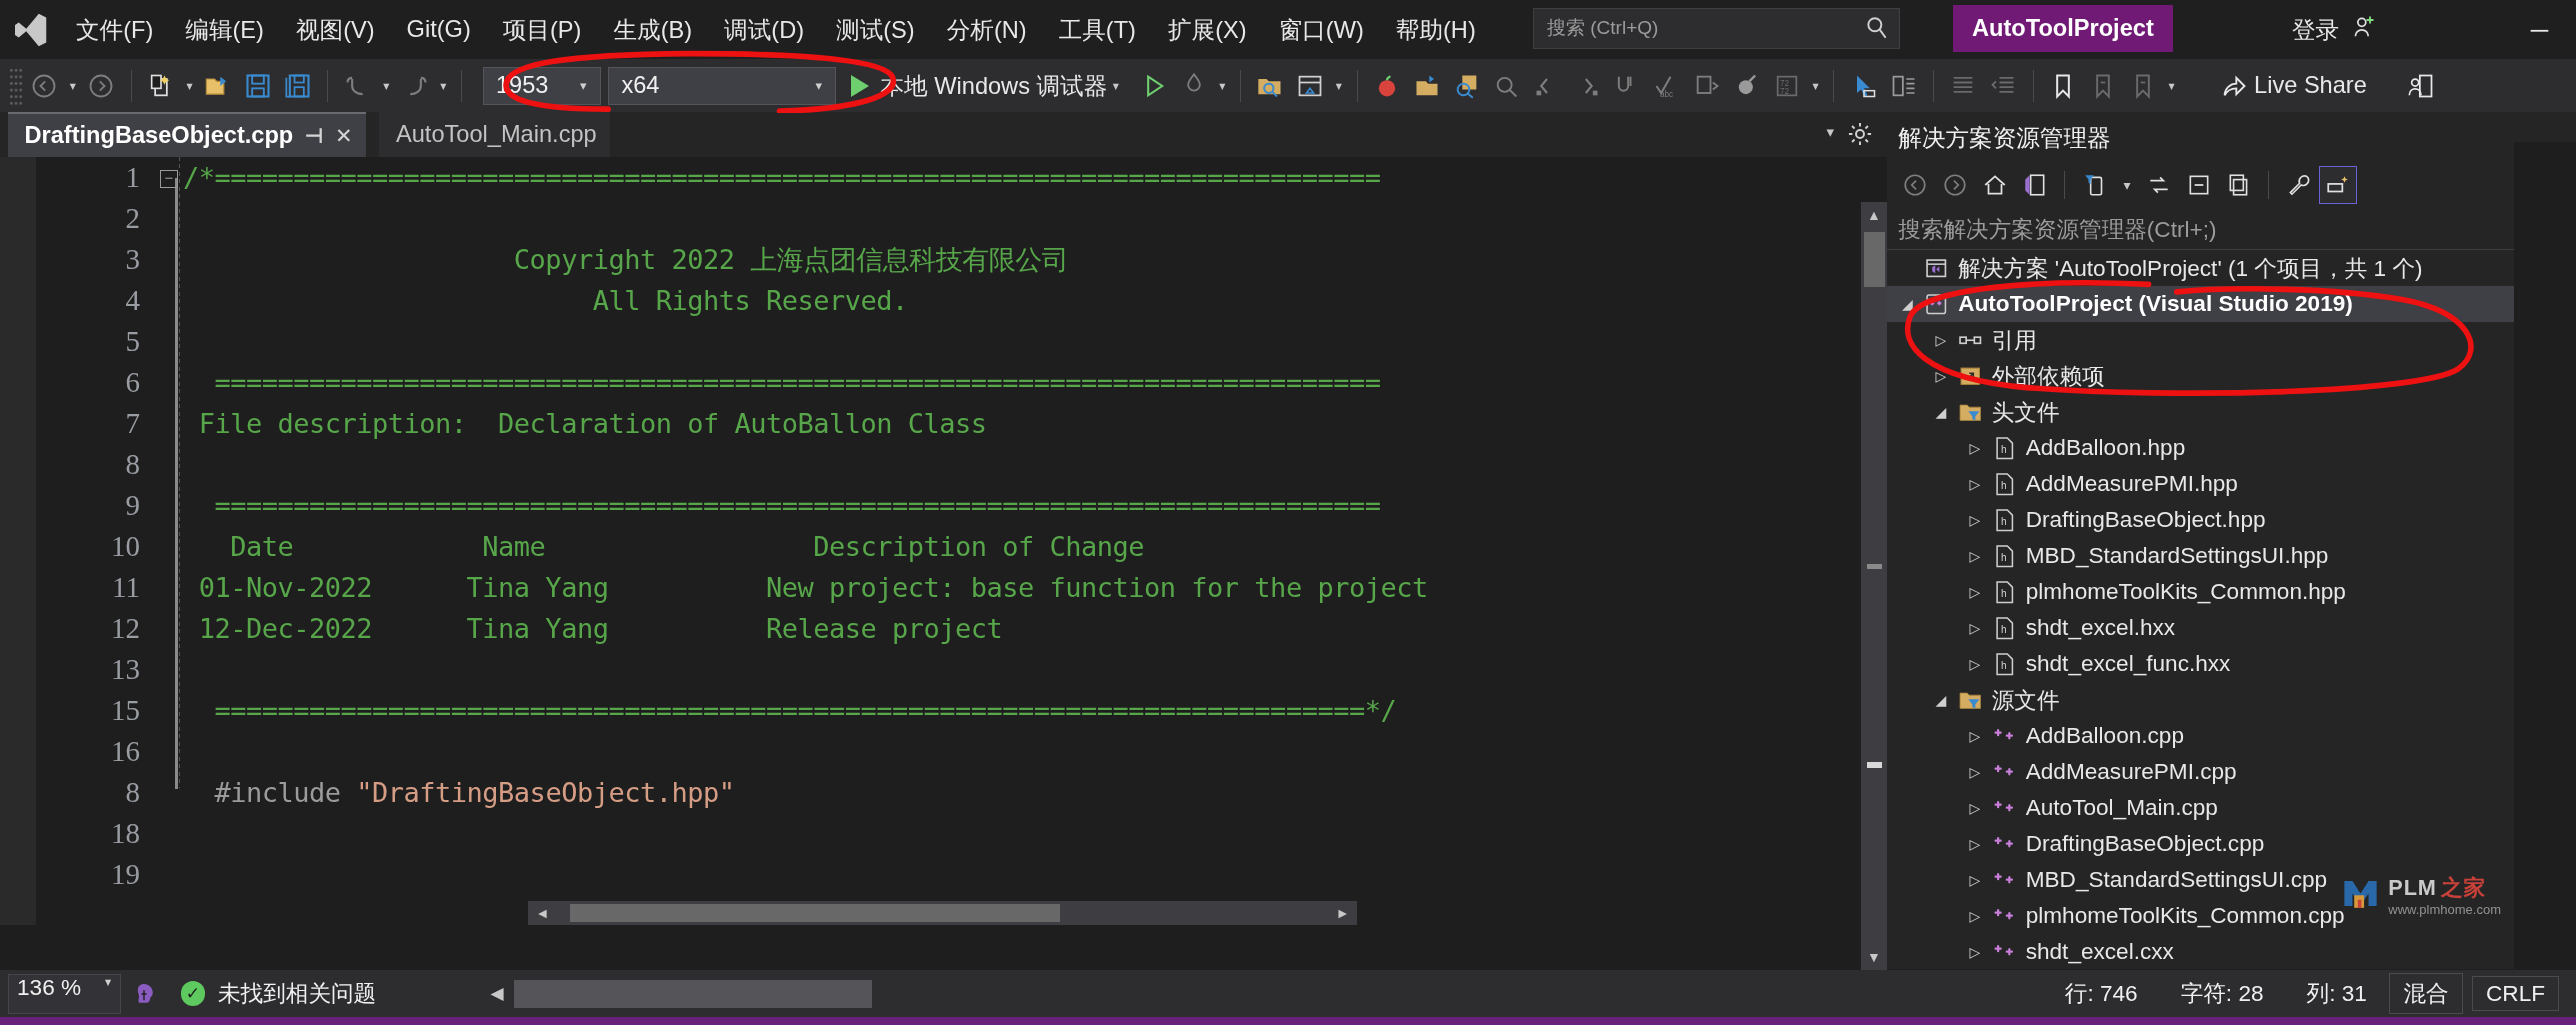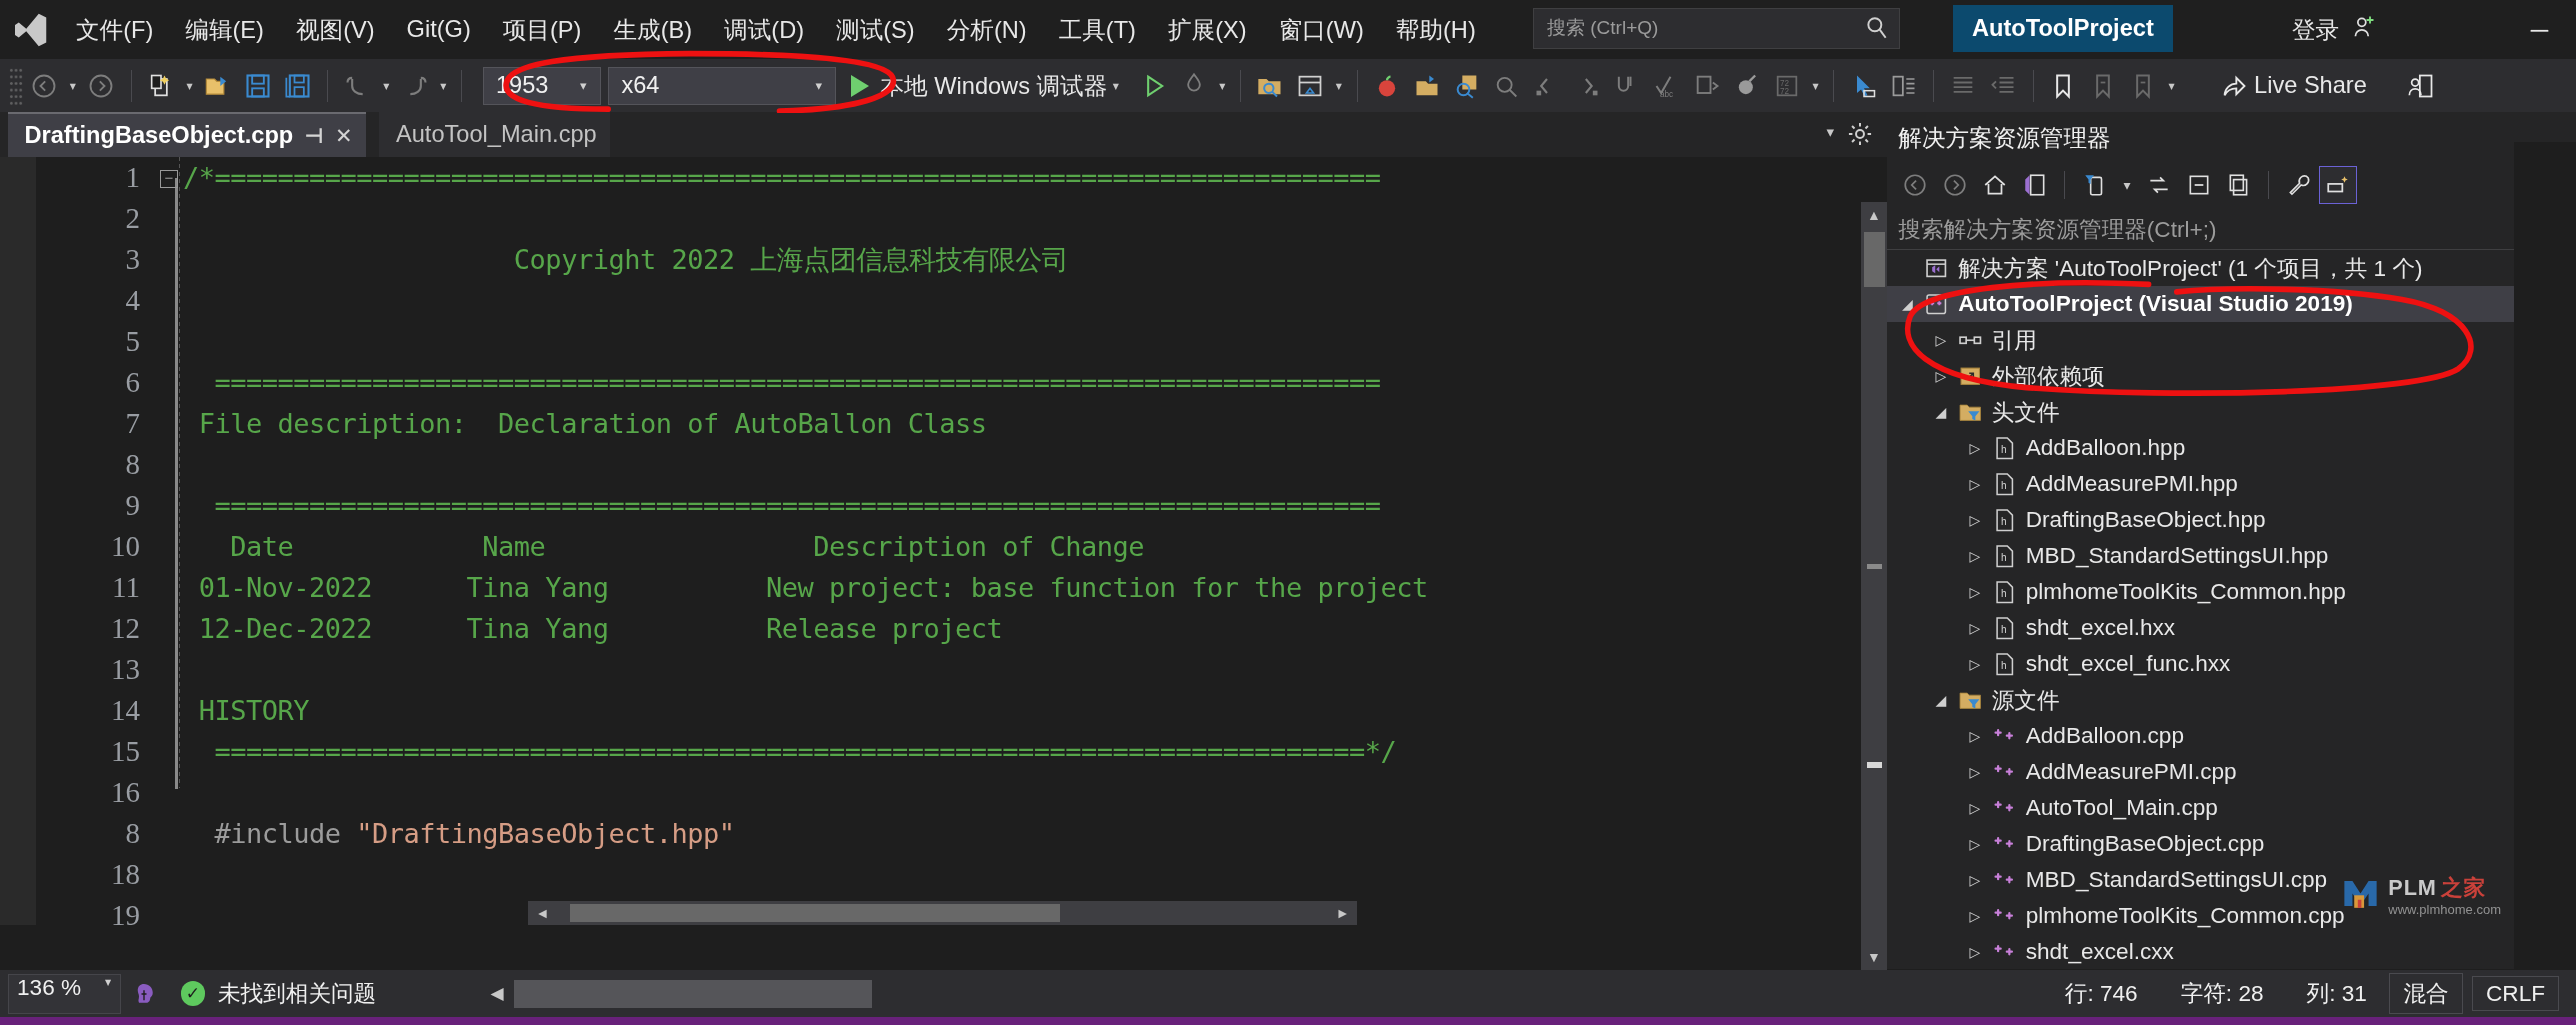--- a/index.html
+++ b/index.html
@@ -28,21 +28,21 @@
   .search-box {
     position: absolute; left: 1533px; top: 7.5px; width: 367px; height: 41px;
     background: #2d2d30; border: 0.9px solid #3f3f41;
     display: flex; align-items: center; padding: 0 9.4px 0 13px;
   }
   .search-box .ph { color: #9b9b9b; font-size: 19px; flex: 1; }
   .search-box .mag { width: 26px; height: 26px; }
 
   .proj-chip {
     position: absolute; left: 1953px; top: 4.7px; height: 47px;
-    background: #0c4a6e; color: #ffffff; font-size: 23.6px; font-weight: bold;
+    background: #701a75; color: #ffffff; font-size: 23.6px; font-weight: bold;
     display: flex; align-items: center; padding: 0 19px;
   }
   .signin {
     position: absolute; left: 2292px; top: 0; height: 59px;
     display: flex; align-items: center; gap: 9.4px; color: #e8e8e8; font-size: 23.6px;
   }
   .win-btns { position: absolute; right: 0; top: 0; height: 59px; display: flex; }
   .win-btn { width: 73px; height: 59px; display: flex; align-items: center; justify-content: center; color: #e8e8e8; font-size: 24.5px; }
 
   
@@ -492,20 +492,21 @@
               <div class="ctext"></div>
             </div>
             <div class="line">
               <div class="lineno">3</div>
               <div class="fold"></div>
               <div class="ctext"><span class="c-comment">                     Copyright 2022 上海点团信息科技有限公司</span></div>
             </div>
             <div class="line">
               <div class="lineno">4</div>
               <div class="fold"></div>
+              <div class="ctext"><span class="c-comment">                          All Rights Reserved.</span></div>
             </div>
             <div class="line">
               <div class="lineno">5</div>
               <div class="fold"></div>
               <div class="ctext"></div>
             </div>
             <div class="line">
               <div class="lineno">6</div>
               <div class="fold"></div>
               <div class="ctext"><span class="c-comment">  ==========================================================================</span></div>
@@ -537,25 +538,20 @@
             </div>
             <div class="line">
               <div class="lineno">12</div>
               <div class="fold"></div>
               <div class="ctext"><span class="c-comment"> 12-Dec-2022      Tina Yang          Release project</span></div>
             </div>
             <div class="line">
               <div class="lineno">13</div>
               <div class="fold"></div>
               <div class="ctext"></div>
-            </div>
-            <div class="line">
-              <div class="lineno">14</div>
-              <div class="fold"></div>
-              <div class="ctext"><span class="c-comment"> HISTORY</span></div>
             </div>
             <div class="line">
               <div class="lineno">15</div>
               <div class="fold"></div>
               <div class="ctext"><span class="c-comment">  =========================================================================*/</span></div>
             </div>
             <div class="line">
               <div class="lineno">16</div>
               <div class="fold"></div>
               <div class="ctext"></div>

